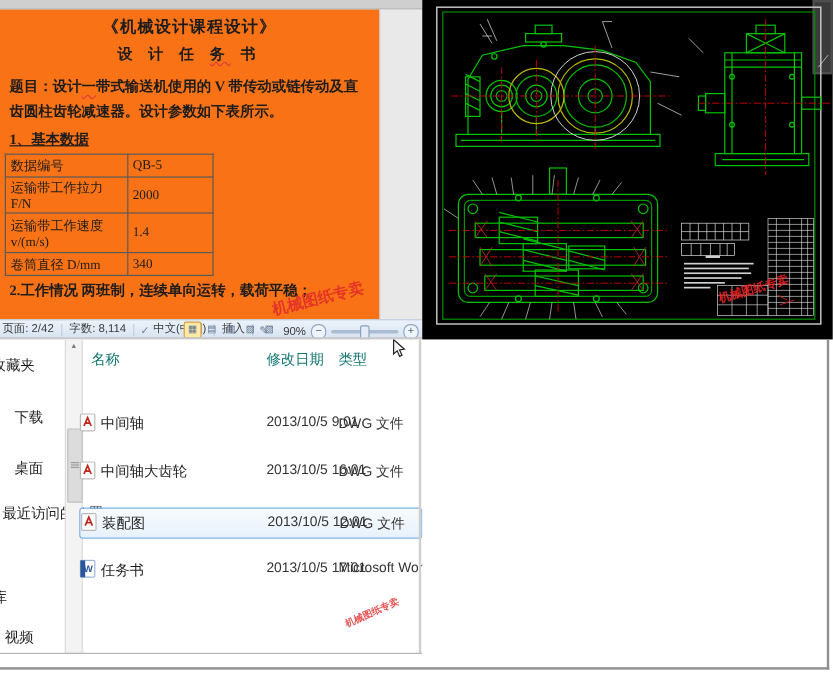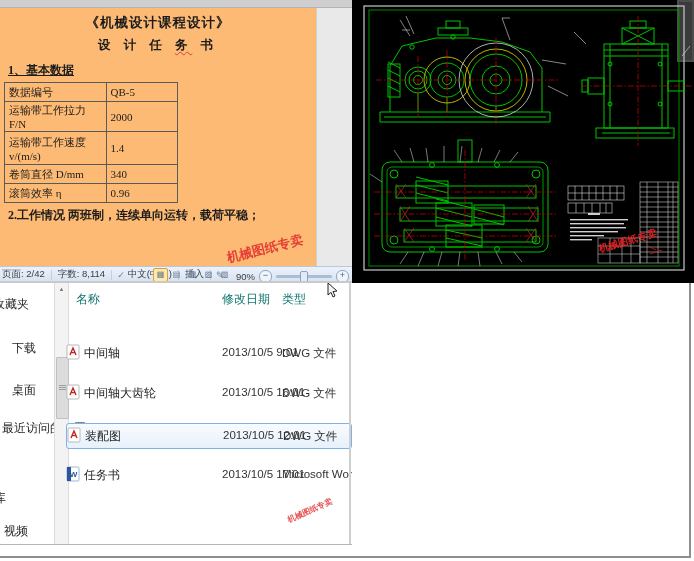--- a/index.html
+++ b/index.html
@@ -1,21 +1,21 @@
 <!DOCTYPE html>
 <html><head>
 <meta charset="utf-8">
 <style>
   html,body{margin:0;padding:0;background:#fff;}
   #screen{position:relative;width:694px;height:561px;overflow:hidden;
           font-family:"Liberation Sans",sans-serif;background:#fff;}
   
   #word-pane{position:absolute;left:0;top:0;width:352px;height:283px;background:#fff;}
   .win-top-strip{position:absolute;left:0;top:0;width:352px;height:7px;background:#cfcfcf;border-bottom:1px solid #b3b3b3;}
-  .doc-page{position:absolute;left:0;top:8px;width:316px;height:258px;background:#fdba74;overflow:hidden;}
+  .doc-page{position:absolute;left:0;top:8px;width:316px;height:258px;background:#f97316;overflow:hidden;}
   .doc-margin{position:absolute;left:316px;top:8px;width:36px;height:258px;background:#e9e9e9;border-left:1px solid #d0d0d0;}
   .doc-content{position:relative;width:100%;height:100%;font-family:"Liberation Serif","DejaVu Serif",serif;color:#1c1c1c;}
   .doc-title{margin:6px 0 5px 0;text-align:center;font-size:13.5px;font-weight:bold;letter-spacing:1px;}
   .doc-subtitle{margin:0 0 8px 0;text-align:center;font-size:12.5px;font-weight:bold;letter-spacing:5px;}
   .squiggle{text-decoration:underline wavy #e03a3a 1px;text-underline-offset:2px;}
   .doc-topic{margin:0 6px 4px 8px;font-size:12px;line-height:21px;font-weight:600;}
   .doc-topic b{font-weight:bold;}
   .doc-h1{margin:1px 0 3px 8px;font-size:12px;font-weight:600;text-decoration:underline;}
   table.doc-table{border-collapse:collapse;margin-left:4px;width:174px;font-size:11px;}
   table.doc-table td{border:1px solid #5a5a5a;padding:1px 4px;vertical-align:middle;}
@@ -76,42 +76,39 @@
 
 <div id="screen">
 
   <div id="word-pane">
     <div class="win-top-strip"></div>
     <div class="doc-margin"></div>
     <div class="doc-page">
       <div class="doc-content">
         <div class="doc-title">《机械设计课程设计》</div>
         <div class="doc-subtitle"><span>设 计 任 </span><span class="squiggle">务</span><span> 书</span></div>
+        <div class="doc-topic"><b>题目：</b><span>设计</span><span class="squiggle">一</span><span>带式输送机使用的 V 带传动或链传动及直齿圆柱齿轮减速器。设计参数如下表所示。</span></div>
         <div class="doc-h1">1、基本数据</div>
         <table class="doc-table">
           <tbody>
               <tr class="row-std">
                 <td class="lbl">数据编号</td>
                 <td class="val">QB-5</td>
               </tr>
           <tr class="row-std">
                 <td class="lbl">运输带工作拉力 F/N</td>
                 <td class="val">2000</td>
               </tr>
           <tr class="row-tall">
                 <td class="lbl">运输带工作速度 v/(m/s)</td>
                 <td class="val">1.4</td>
               </tr>
           <tr class="row-std">
                 <td class="lbl">卷筒直径 D/mm</td>
                 <td class="val">340</td>
-              </tr>
-          <tr class="row-std">
-                <td class="lbl">滚筒效率 η</td>
-                <td class="val">0.96</td>
               </tr>
         </tbody>
           </table>
         <div class="doc-paras">
           <div>2.工作情况 两班制，连续单向运转，载荷平稳；</div>
 
         </div>
       </div>
     </div>
     <div class="watermark" id="wm-doc">机械图纸专卖</div>

